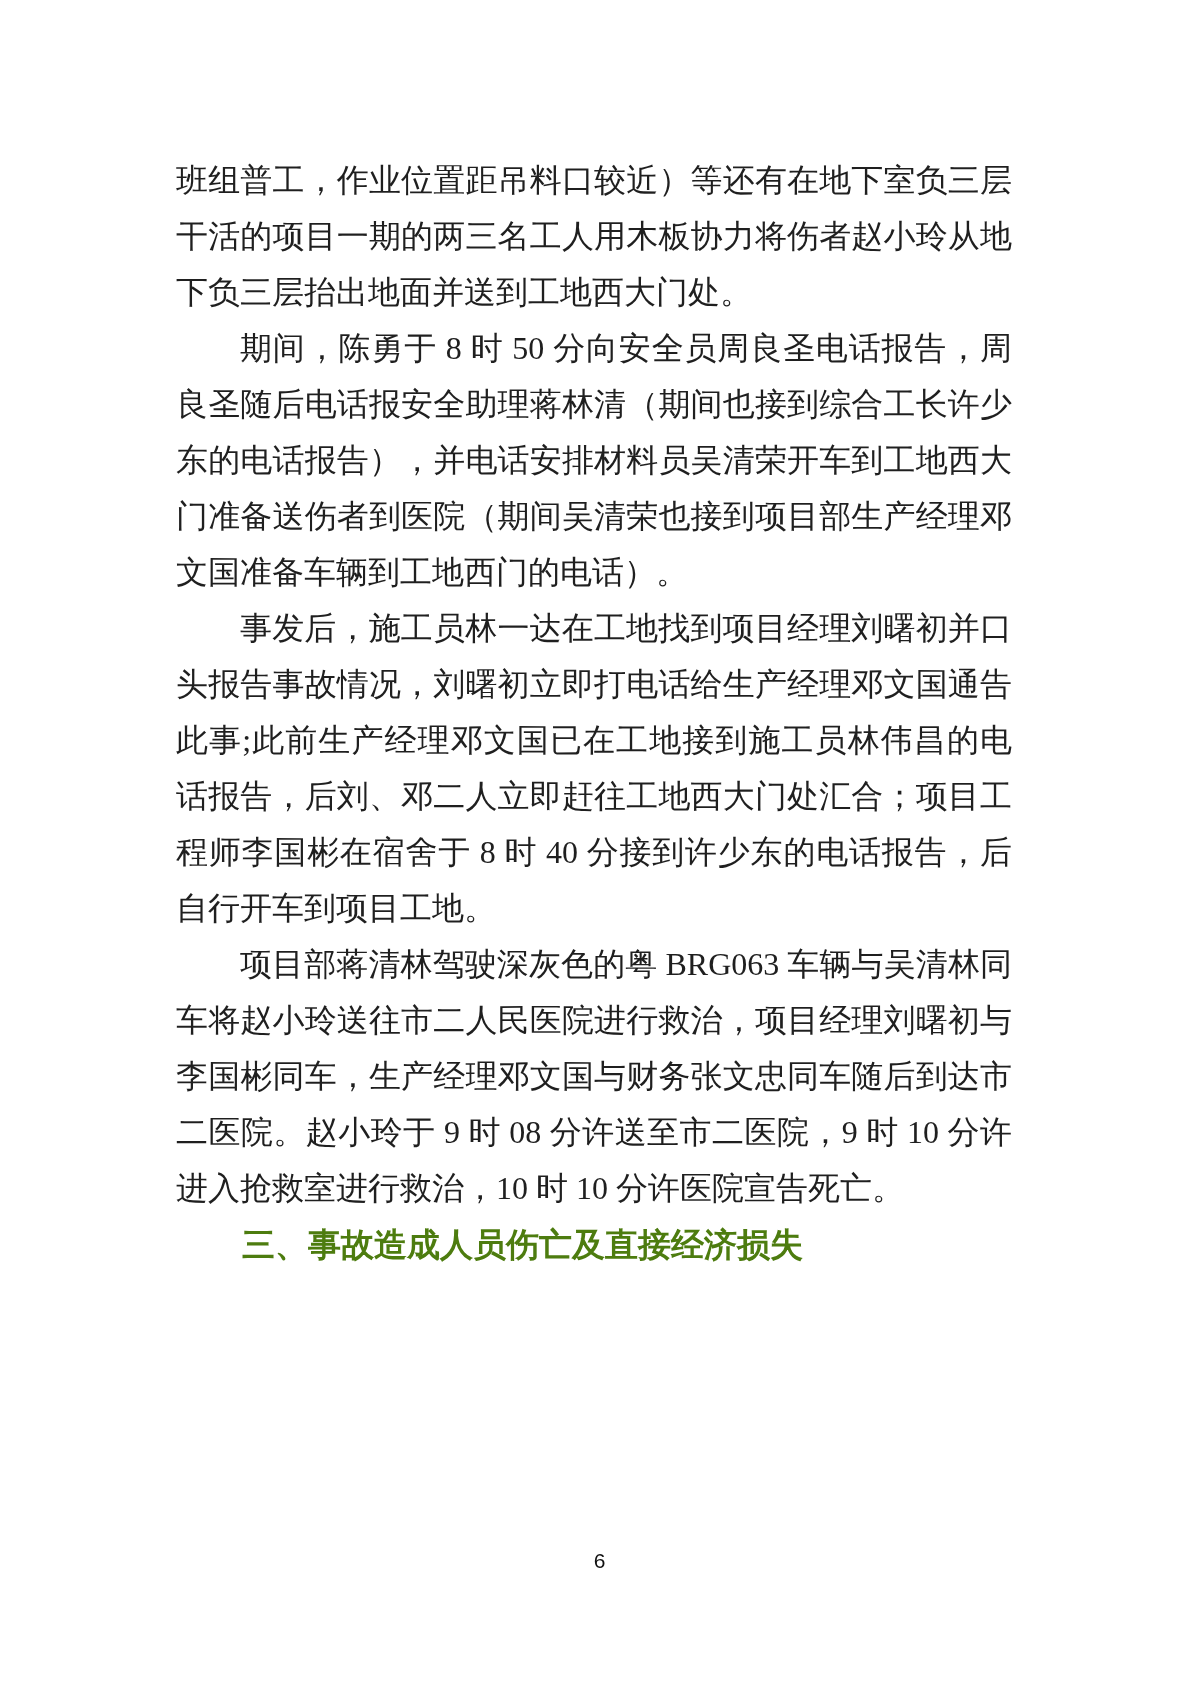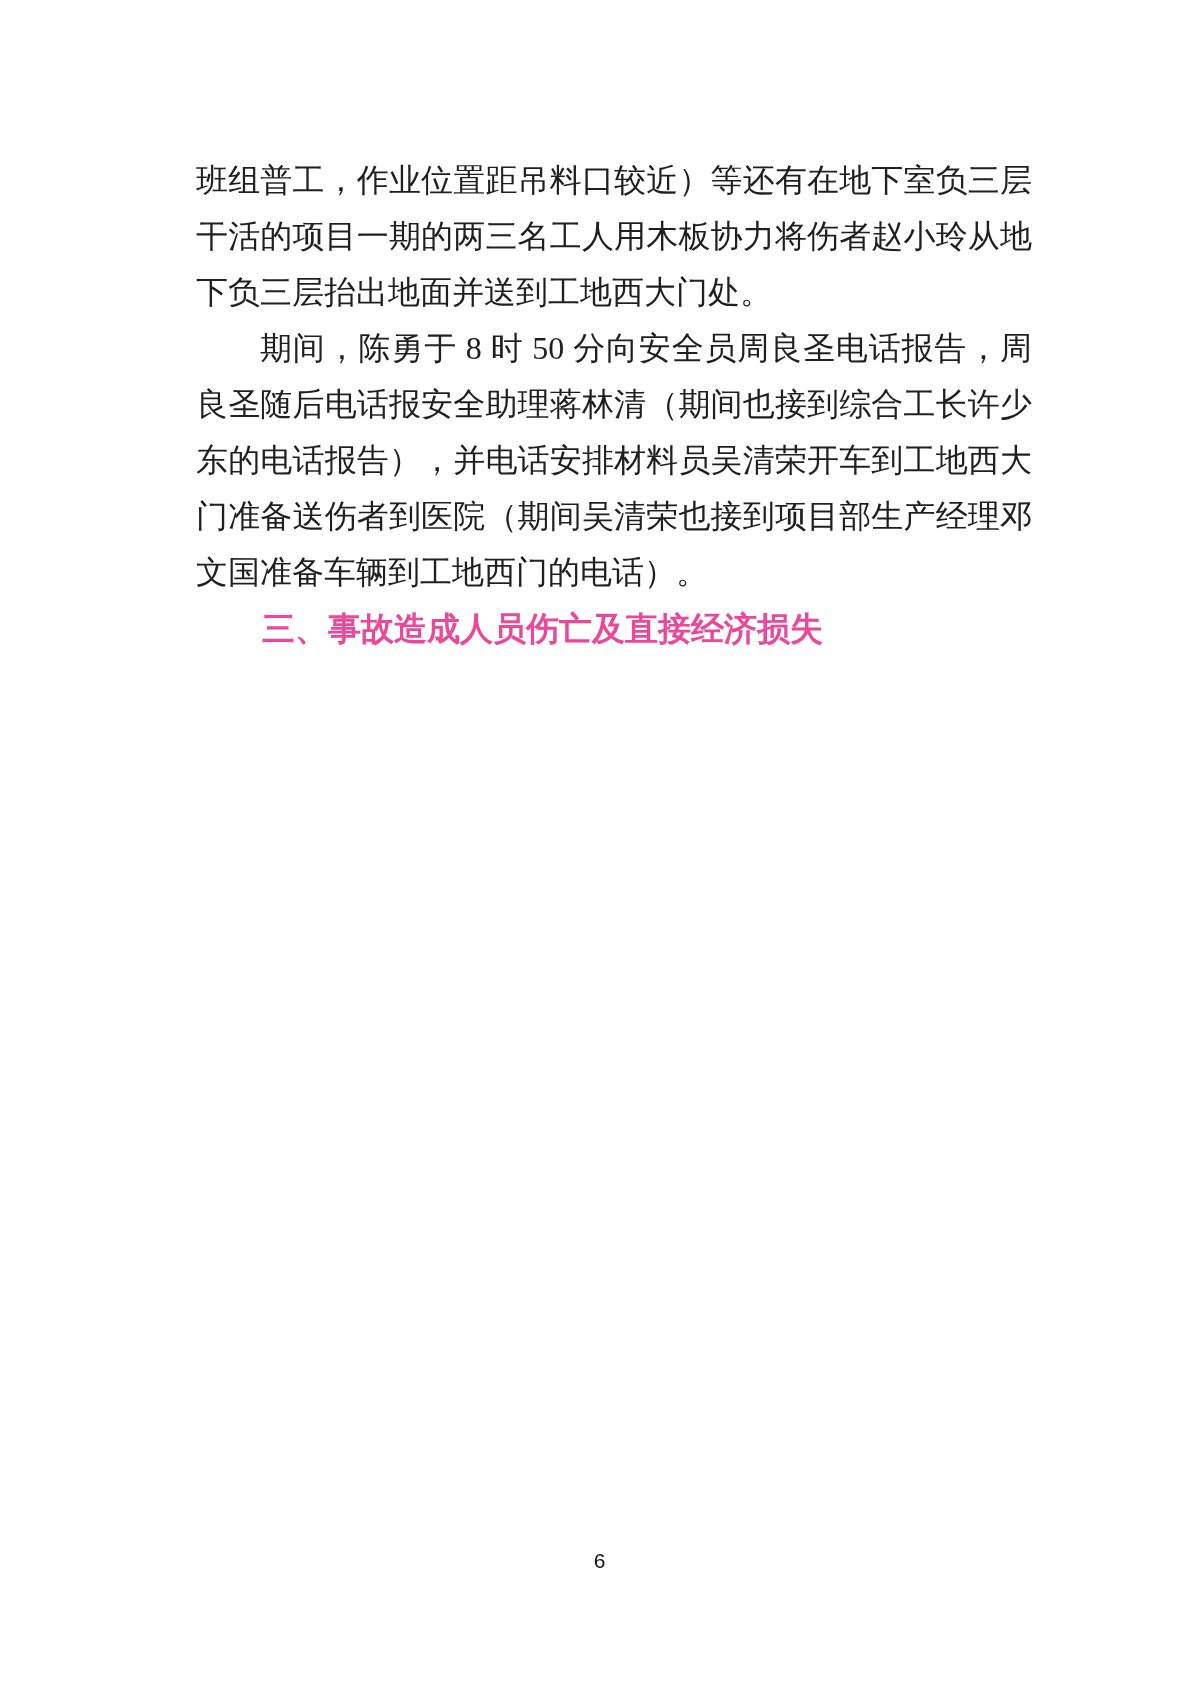--- a/index.html
+++ b/index.html
@@ -10,21 +10,21 @@
   .page {
     position: relative;
     width: 1199px;
     height: 1696px;
     background: #ffffff;
     overflow: hidden;
     font-family: "Liberation Serif", "DejaVu Serif", serif;
   }
   .content {
     position: absolute;
-    left: 196px;
+    left: 176px;
     top: 152px;
     width: 836px;
   }
   .para {
     margin: 0;
     font-size: 32px;
     line-height: 56px;
     color: #1f1f1f;
     text-align: justify;
     text-justify: inter-ideograph;
@@ -32,21 +32,21 @@
     letter-spacing: 0;
     word-break: break-all;
   }
   .para.continuation {
     text-indent: 0;
   }
   .heading {
     margin: 0;
     font-size: 33px;
     line-height: 57px;
-    color: #ec4899;
+    color: #4d7c0f;
     font-family: "Liberation Sans", "DejaVu Sans", sans-serif;
     font-weight: 700;
     text-indent: 2em;
   }
   .page-number {
     position: absolute;
     left: 0;
     right: 0;
     top: 1548px;
     text-align: center;
@@ -56,16 +56,18 @@
     font-family: "Liberation Sans", "DejaVu Sans", sans-serif;
   }
 </style>
 </head>
 <body>
 
 <div class="page">
   <div class="content">
     <p class="para continuation">班组普工，作业位置距吊料口较近）等还有在地下室负三层干活的项目一期的两三名工人用木板协力将伤者赵小玲从地下负三层抬出地面并送到工地西大门处。</p>
     <p class="para">期间，陈勇于 8 时 50 分向安全员周良圣电话报告，周良圣随后电话报安全助理蒋林清（期间也接到综合工长许少东的电话报告），并电话安排材料员吴清荣开车到工地西大门准备送伤者到医院（期间吴清荣也接到项目部生产经理邓文国准备车辆到工地西门的电话）。</p>
+    <p class="para">事发后，施工员林一达在工地找到项目经理刘曙初并口头报告事故情况，刘曙初立即打电话给生产经理邓文国通告此事;此前生产经理邓文国已在工地接到施工员林伟昌的电话报告，后刘、邓二人立即赶往工地西大门处汇合；项目工程师李国彬在宿舍于 8 时 40 分接到许少东的电话报告，后自行开车到项目工地。</p>
+    <p class="para">项目部蒋清林驾驶深灰色的粤 BRG063 车辆与吴清林同车将赵小玲送往市二人民医院进行救治，项目经理刘曙初与李国彬同车，生产经理邓文国与财务张文忠同车随后到达市二医院。赵小玲于 9 时 08 分许送至市二医院，9 时 10 分许进入抢救室进行救治，10 时 10 分许医院宣告死亡。</p>
     <h2 class="heading">三、事故造成人员伤亡及直接经济损失</h2>
   </div>
   <div class="page-number">6</div>
 </div>
 
 </body></html>

